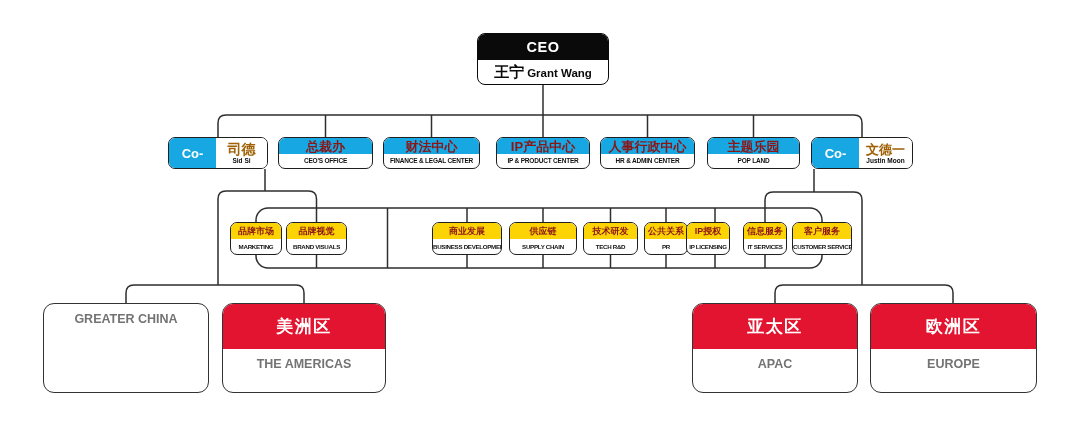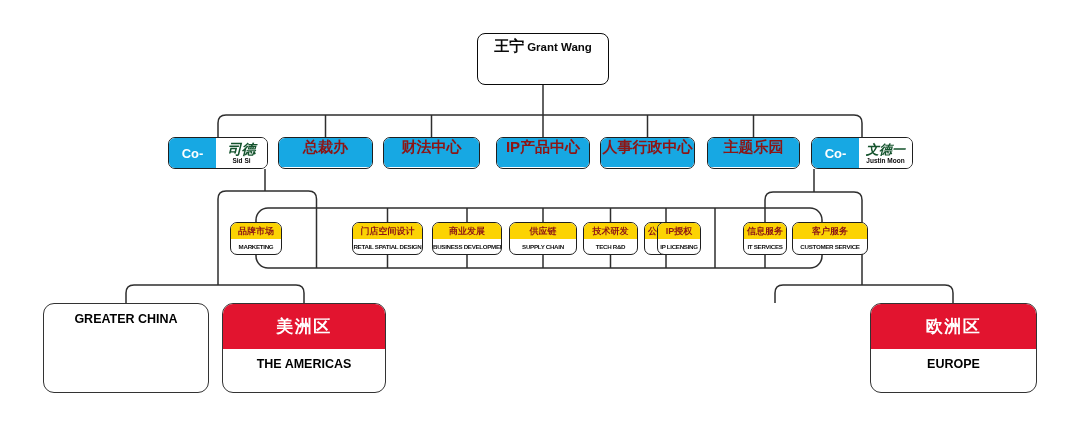--- a/index.html
+++ b/index.html
@@ -22,37 +22,37 @@
   
   .ceo-box{left:477px; top:33px; width:132px; height:52px; border-radius:8px; border:1.6px solid var(--black);}
   .ceo-box .hd{height:26px; background:var(--black); color:#fff; font-size:14.5px; line-height:27px; letter-spacing:.5px;}
   .ceo-box .bd{height:24px; color:#0a0a0a; font-size:11.5px; line-height:24px;}
   .ceo-box .bd .cn{font-size:15px; margin-right:3px;}
 
   
   .coo{top:137px; height:32px; display:flex; border-radius:7px;}
   .coo .role{width:47px; flex:none; background:var(--blue); color:#fff; font-size:13px; line-height:32px;}
   .coo .who{flex:1; background:#fff; display:flex; flex-direction:column; justify-content:center;}
-  .coo .who .cn{font-size:14px; line-height:15px; color:#14532d;font-style:italic;}
+  .coo .who .cn{font-size:14px; line-height:15px; color:#a16207;}
   .coo .who .en{font-size:6.5px; line-height:8px; color:#0a0a0a;}
 
   
   .lvl2{top:137px; height:32px;}
-  .lvl2 .hd{height:29px; background:var(--blue); color:var(--cjk); font-size:15px; line-height:17px;}
+  .lvl2 .hd{height:16px; background:var(--blue); color:var(--cjk); font-size:13px; line-height:17px;}
   .lvl2 .bd{height:14px; color:#111; font-size:6.5px; line-height:14px; letter-spacing:-.2px; white-space:nowrap;}
 
   
   .lvl3{top:222px; height:33px;}
   .lvl3 .hd{height:16px; background:var(--yellow); color:var(--cjk); font-size:9px; line-height:17px; white-space:nowrap;}
   .lvl3 .bd{height:15px; color:#111; font-size:6.2px; line-height:15px; letter-spacing:-.3px; white-space:nowrap;}
 
   
   .lvl4{top:303px; height:90px; border-radius:11px; border-color:#333;}
   .lvl4 .hd{height:45px; background:var(--red); color:#fff; font-size:17px; line-height:46px; letter-spacing:1.5px;}
-  .lvl4 .bd{color:#000000; font-size:12.5px; padding-top:8px;}
+  .lvl4 .bd{color:#737373; font-size:12.5px; padding-top:8px;}
 </style>
 </head>
 <body>
 
 <div class="stage">
 
   <svg class="wires" width="1080" height="430" viewBox="0 0 1080 430">
 
     <path class="ln" d="M543 85 V137"></path>
 
@@ -76,20 +76,21 @@
     <path class="ln" d="M387.5 208 V268"></path>
     <path class="ln" d="M467 208 V268"></path>
     <path class="ln" d="M543 208 V268"></path>
     <path class="ln" d="M610.5 208 V268"></path>
     <path class="ln" d="M666 208 V268"></path>
     <path class="ln" d="M715 208 V268"></path>
     <path class="ln" d="M765 208 V268"></path>
   </svg>
 
   <div class="box ceo-box">
+    <div class="hd">CEO</div>
     <div class="bd">
       <span class="cn">王宁</span><span class="en">Grant Wang</span>
     </div>
   </div>
 
   <div class="box coo" style="left:168px;width:100px;">
     <div class="role">Co-COO</div>
     <div class="who">
       <div class="cn">司德</div>
       <div class="en">Sid Si</div>
@@ -122,58 +123,62 @@
     <div class="who">
       <div class="cn" style="font-size:13px;">文德一</div>
       <div class="en">Justin Moon</div>
     </div>
   </div>
 
   <div class="box lvl3" style="left:230px;width:52px;">
     <div class="hd">品牌市场</div>
     <div class="bd">MARKETING</div>
   </div>
-  <div class="box lvl3" style="left:352px;width:71px;">
-    <div class="hd">门店空间设计</div>
-    <div class="bd">RETAIL SPATIAL DESIGN</div>
+  <div class="box lvl3" style="left:286px;width:61px;">
+    <div class="hd">品牌视觉</div>
+    <div class="bd">BRAND VISUALS</div>
   </div>
   <div class="box lvl3" style="left:432px;width:70px;">
     <div class="hd">商业发展</div>
     <div class="bd">BUSINESS DEVELOPMENT</div>
   </div>
   <div class="box lvl3" style="left:509px;width:68px;">
     <div class="hd">供应链</div>
     <div class="bd">SUPPLY CHAIN</div>
   </div>
   <div class="box lvl3" style="left:583px;width:55px;">
     <div class="hd">技术研发</div>
     <div class="bd">TECH R&amp;D</div>
   </div>
   <div class="box lvl3" style="left:644px;width:44px;">
     <div class="hd">公共关系</div>
     <div class="bd">PR</div>
   </div>
-  <div class="box lvl3" style="left:657px;width:44px;">
+  <div class="box lvl3" style="left:686px;width:44px;">
     <div class="hd">IP授权</div>
     <div class="bd">IP LICENSING</div>
   </div>
   <div class="box lvl3" style="left:743px;width:44px;">
     <div class="hd">信息服务</div>
     <div class="bd">IT SERVICES</div>
   </div>
-  <div class="box lvl3" style="left:792px;width:76px;">
+  <div class="box lvl3" style="left:792px;width:60px;">
     <div class="hd">客户服务</div>
     <div class="bd">CUSTOMER SERVICE</div>
   </div>
 
   <div class="box lvl4" style="left:43px;width:166px;">
     <div class="bd">GREATER CHINA</div>
   </div>
   <div class="box lvl4" style="left:222px;width:164px;">
     <div class="hd">美洲区</div>
     <div class="bd">THE AMERICAS</div>
   </div>
+  <div class="box lvl4" style="left:692px;width:166px;">
+    <div class="hd">亚太区</div>
+    <div class="bd">APAC</div>
+  </div>
   <div class="box lvl4" style="left:870px;width:167px;">
     <div class="hd">欧洲区</div>
     <div class="bd">EUROPE</div>
   </div>
 
 </div>
 
 </body></html>

